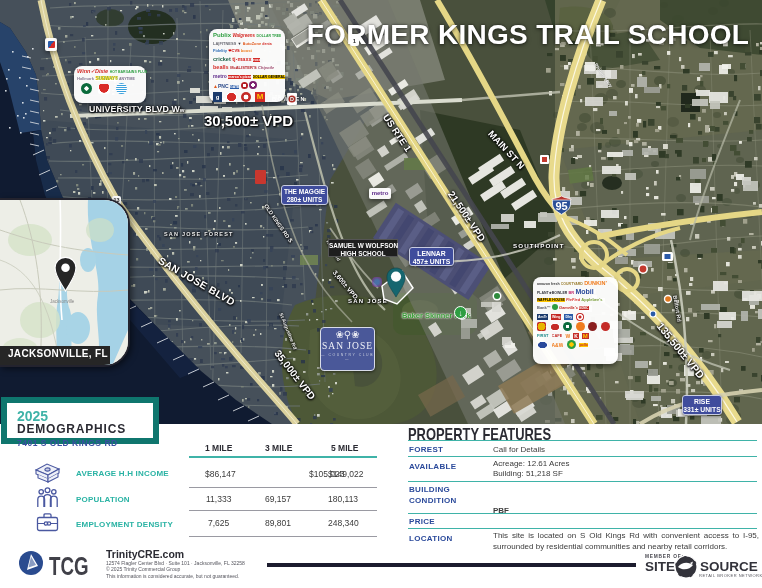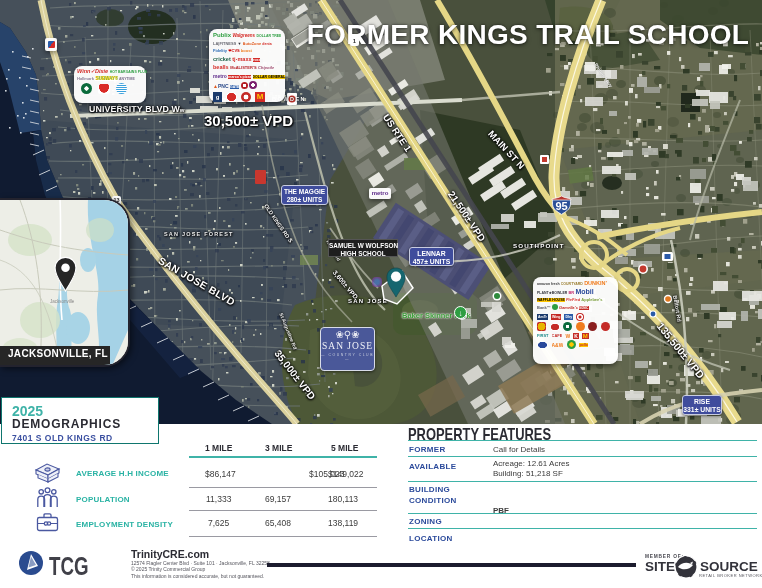--- a/index.html
+++ b/index.html
@@ -2103,21 +2103,21 @@
 <svg class="abs" style="left:53px;top:56px;" width="25" height="36" viewBox="0 0 26 38">
 <path d="M13,37 C9,29 2,22 2,12.5 C2,6 6.8,1.5 13,1.5 C19.2,1.5 24,6 24,12.5 C24,22 17,29 13,37 Z" fill="#262626" stroke="#fff" stroke-width="1.2"></path>
 <circle cx="13" cy="12.5" r="4.5" fill="#fff"></circle>
 </svg>
 
 <div class="abs" style="left:0;top:146px;width:110px;height:21px;background:#262626;color:#fff;font-weight:bold;font-size:10px;line-height:15px;padding-left:8px;letter-spacing:0.3px;">JACKSONVILLE, FL</div>
 </div>
 
 <div class="abs" style="left:0;top:424px;width:762px;height:164px;background:#ffffff;"></div>
 
-<div class="abs" style="left:1px;top:397px;width:158px;height:47px;background:#fff;border:1px solid #0f766e;padding:6px 0 0 10px;">
+<div class="abs" style="left:1px;top:397px;width:158px;height:47px;background:#fff;border:6px solid #0f766e;padding:6px 0 0 10px;">
 <div style="color:#3fb3a8;font-weight:bold;font-size:14px;line-height:1.0;">2025</div>
 <div style="color:#2b2b33;font-weight:bold;font-size:12px;line-height:1.15;letter-spacing:0.8px;">DEMOGRAPHICS</div>
 <div style="color:#3a4fa0;font-weight:bold;font-size:8.5px;line-height:1.45;letter-spacing:0.5px;">7401 S OLD KINGS RD</div>
 </div>
 
 <div class="abs" style="left:189px;top:443px;width:188px;color:#2b2b33;font-weight:bold;font-size:8.5px;">
 <span class="abs" style="left:16px;top:0;">1 MILE</span>
 <span class="abs" style="left:76px;top:0;">3 MILE</span>
 <span class="abs" style="left:142px;top:0;">5 MILE</span>
 </div>
@@ -2173,56 +2173,57 @@
 <path d="M1.5,11.5 L8.5,11.5 M14.5,11.5 L21.5,11.5" stroke-width="1.1"></path>
 <circle cx="10" cy="11.5" r="1.7"></circle>
 <circle cx="13" cy="11.5" r="1.7"></circle>
 </g>
 </svg>
 
 <div class="abs" style="left:76px;top:520px;color:#2ab3a4;font-weight:bold;font-size:8px;letter-spacing:0.2px;">EMPLOYMENT DENSITY</div>
 
 <div class="abs" style="left:189px;top:518px;width:188px;color:#3b3b3b;font-size:8.5px;">
 <span class="abs" style="left:19px;white-space:nowrap;text-align:right;">7,625</span>
-<span class="abs" style="left:76px;white-space:nowrap;">65,408</span>
-<span class="abs" style="left:139px;white-space:nowrap;">138,119</span>
+<span class="abs" style="left:76px;white-space:nowrap;">89,801</span>
+<span class="abs" style="left:139px;white-space:nowrap;">248,340</span>
 </div>
 
 <div class="abs" style="left:189px;top:535.5px;width:188px;height:1px;background:#9a9aa2;"></div>
 
 <div class="abs" style="left:408px;top:424.5px;color:#2b2b33;font-weight:bold;font-size:17px;letter-spacing:0px;transform:scaleX(0.76);transform-origin:0 0;">PROPERTY FEATURES</div>
 
 <div class="abs" style="left:408px;top:440px;width:349px;height:1.3px;background:#3fb3a8;"></div>
 
-<div class="abs" style="left:409px;top:444.5px;color:#2b4a9b;font-weight:bold;font-size:8px;letter-spacing:0.3px;">FORMER</div>
+<div class="abs" style="left:409px;top:444.5px;color:#2b4a9b;font-weight:bold;font-size:8px;letter-spacing:0.3px;">FOREST</div>
 <div class="abs" style="left:493px;top:444.5px;color:#3b3b3b;font-size:8px;">Call for Details</div>
 <div class="abs" style="left:408px;top:455.5px;width:349px;height:1.3px;background:#3fb3a8;"></div>
 
 <div class="abs" style="left:409px;top:462px;color:#2b4a9b;font-weight:bold;font-size:8px;letter-spacing:0.3px;">AVAILABLE</div>
 <div class="abs" style="left:493px;top:458.5px;color:#3b3b3b;font-size:8px;line-height:1.3;">Acreage: 12.61 Acres<br>Building: 51,218 SF</div>
 <div class="abs" style="left:408px;top:480.5px;width:349px;height:1.3px;background:#3fb3a8;"></div>
 
 <div class="abs" style="left:409px;top:485px;color:#2b4a9b;font-weight:bold;font-size:8px;line-height:1.32;letter-spacing:0.3px;">BUILDING<br>CONDITION</div>
 <div class="abs" style="left:408px;top:512.5px;width:349px;height:1.3px;background:#3fb3a8;"></div>
 
-<div class="abs" style="left:409px;top:517px;color:#2b4a9b;font-weight:bold;font-size:8px;letter-spacing:0.3px;">ZONING</div>
+<div class="abs" style="left:409px;top:517px;color:#2b4a9b;font-weight:bold;font-size:8px;letter-spacing:0.3px;">PRICE</div>
 <div class="abs" style="left:493px;top:506px;color:#3b3b3b;font-size:8px;font-weight:bold;">PBF</div>
 <div class="abs" style="left:408px;top:527.5px;width:349px;height:1.3px;background:#3fb3a8;"></div>
 
 <div class="abs" style="left:409px;top:534px;color:#2b4a9b;font-weight:bold;font-size:8px;letter-spacing:0.3px;">LOCATION</div>
+<div class="abs" style="left:493px;top:531px;width:266px;color:#3b3b3b;font-size:8px;line-height:1.35;text-align:justify;">This site is located on S Old Kings Rd with convenient access to I-95, surrounded by residential communities and nearby retail corridors.</div>
 
 <svg class="abs" style="left:18px;top:550px;" width="26" height="26" viewBox="0 0 26 26">
 <circle cx="13" cy="13" r="12" fill="#2a4b8f"></circle>
 <path d="M13,4 L20,16 L9,20 Z" fill="#fff"></path>
 <path d="M13,6.5 L18,15 L10.5,17.5 Z" fill="#2a4b8f" opacity="0.55"></path>
 </svg>
 
 <div class="abs" style="left:49px;top:551px;color:#404048;font-weight:bold;font-size:26px;letter-spacing:0px;transform:scaleX(0.72);transform-origin:0 0;">TCG</div>
 
-<div class="abs" style="left:131px;top:548px;">
+<div class="abs" style="left:106px;top:548px;">
 <div style="color:#2b2b33;font-weight:bold;font-size:10.5px;">TrinityCRE.com</div>
 <div style="color:#55555d;font-size:5px;line-height:1.25;">12574 Flagler Center Blvd · Suite 101 · Jacksonville, FL 32258<br>© 2025 Trinity Commercial Group<br>This information is considered accurate, but not guaranteed.</div>
 </div>
 
 <div class="abs" style="left:267px;top:563px;width:369px;height:4px;background:#1c1c2e;"></div>
 
 <div class="abs" style="left:645px;top:553.5px;width:118px;white-space:nowrap;">
 <div style="color:#4a4a52;font-weight:bold;font-size:4.8px;letter-spacing:0.8px;">MEMBER OF:</div>
 <div style="color:#33333b;font-weight:bold;font-size:13.5px;letter-spacing:0px;margin-top:0.5px;">SITE<span style="display:inline-block;width:25px;"></span>SOURCE</div>
 <div style="color:#55555d;font-size:4px;letter-spacing:0.5px;margin-top:-1px;padding-left:54px;">RETAIL BROKER NETWORK</div>

